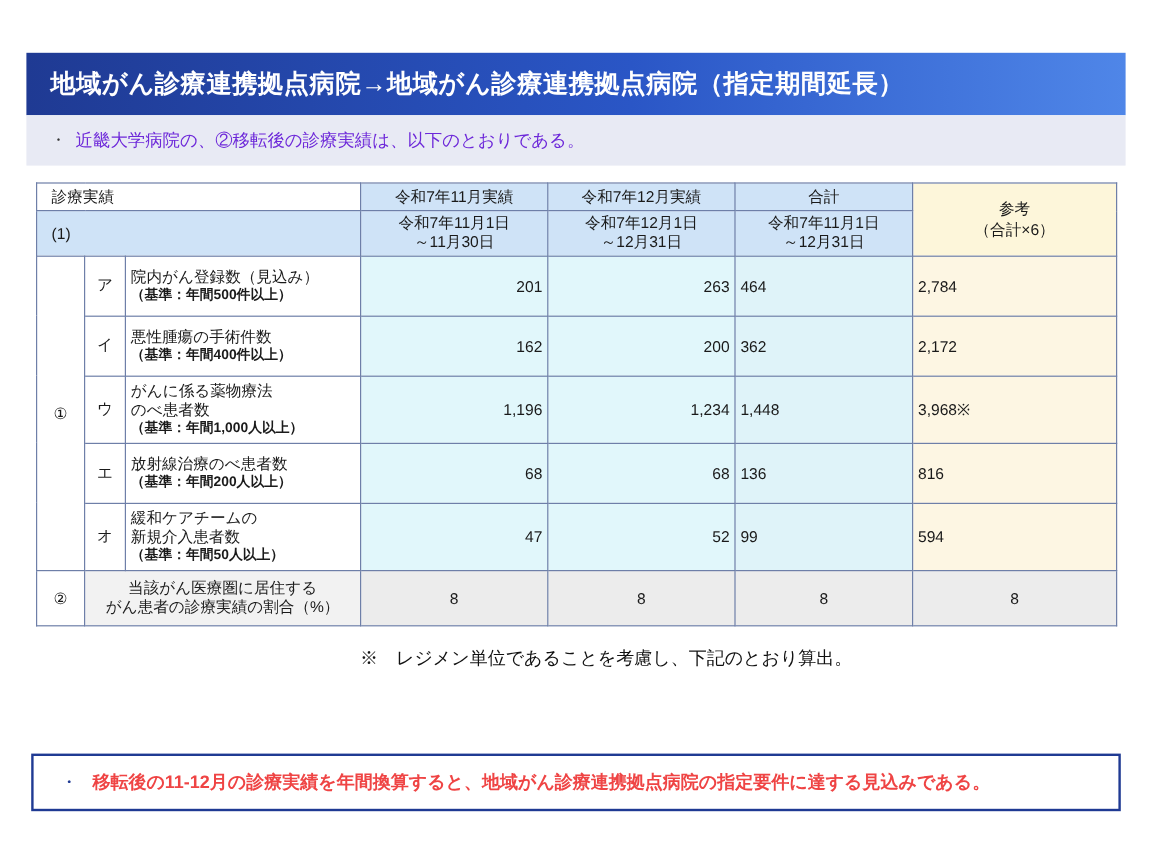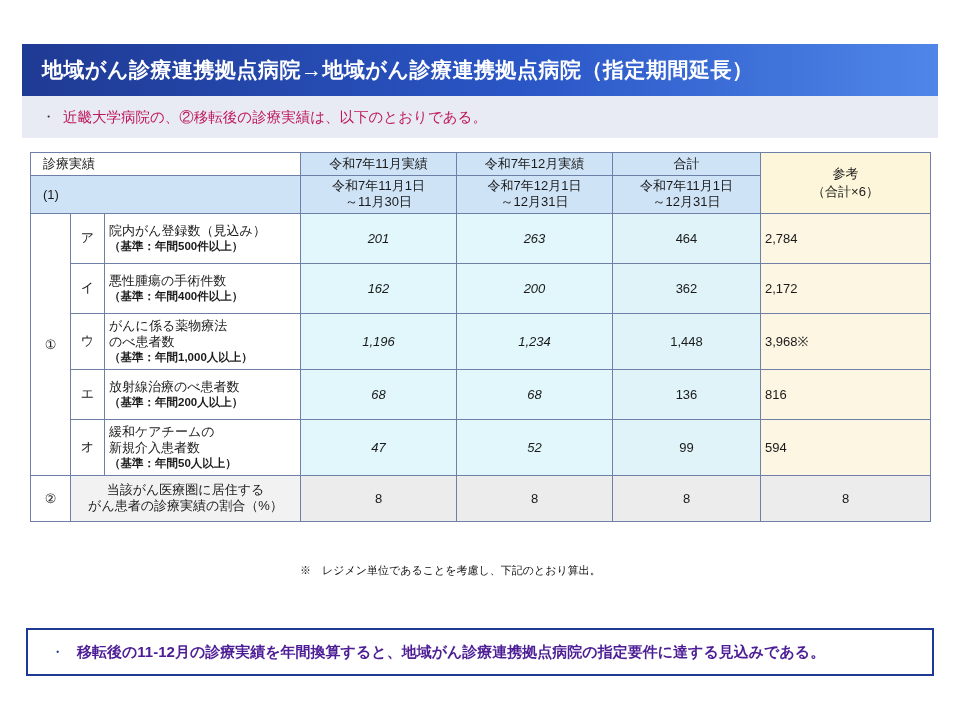--- a/index.html
+++ b/index.html
@@ -53,21 +53,21 @@
     align-items: center;
   }
   .subhead .bullet {
     color: #333;
     font-size: 13px;
     padding-left: 20px;
     padding-right: 8px;
   }
   .subhead .subhead-text {
     font-size: 14.5px;
-    color: #be185d;
+    color: #6d28d9;
   }
 
   
   .table-wrap {
     position: absolute;
     left: 30px;
     top: 152px;
     width: 900px;
   }
   table.main {
@@ -93,27 +93,26 @@
     text-align: center;
     font-size: 13.5px;
   }
   .lbl-left {
     background: #ffffff;
     text-align: left;
     padding-left: 8px;
   }
   .val-cyan {
     background: #e1f7fb;
-    text-align: center;
+    text-align: right;
     font-size: 17px;
-    font-style: italic;
   }
   .val-cyan2 {
     background: #dff3f9;
-    text-align: center;
+    text-align: left;
     font-size: 17px;
   }
   .val-ref {
     background: #fdf6e3;
     font-size: 17px;
   }
   .val-gray {
     background: #ececec;
     text-align: center;
     font-size: 17px;
@@ -138,24 +137,23 @@
     text-align: center;
     background: #ffffff;
   }
 
   
   .footnote {
     position: absolute;
     left: 300px;
     top: 537px;
     width: 640px;
-    font-size: 11px;
+    font-size: 15px;
     line-height: 1.55;
     color: #111;
-    margin-top: 25px;
   }
   .footnote .fn-line { white-space: nowrap; }
   .fn-indent { padding-left: 20px; }
 
   
   .concl {
     position: absolute;
     left: 26px;
     top: 628px;
     width: 908px;
@@ -168,21 +166,21 @@
   }
   .concl .bullet {
     color: #1f3a93;
     font-size: 15px;
     padding-left: 22px;
     padding-right: 12px;
   }
   .concl .concl-text {
     font-size: 15px;
     font-weight: bold;
-    color: #4c1d95;
+    color: #ef4444;
   }
 </style>
 </head>
 <body>
 
 <div class="slide">
 
   <div class="title-bar">
     <span class="title-text">地域がん診療連携拠点病院→地域がん診療連携拠点病院（指定期間延長）</span>
   </div>

